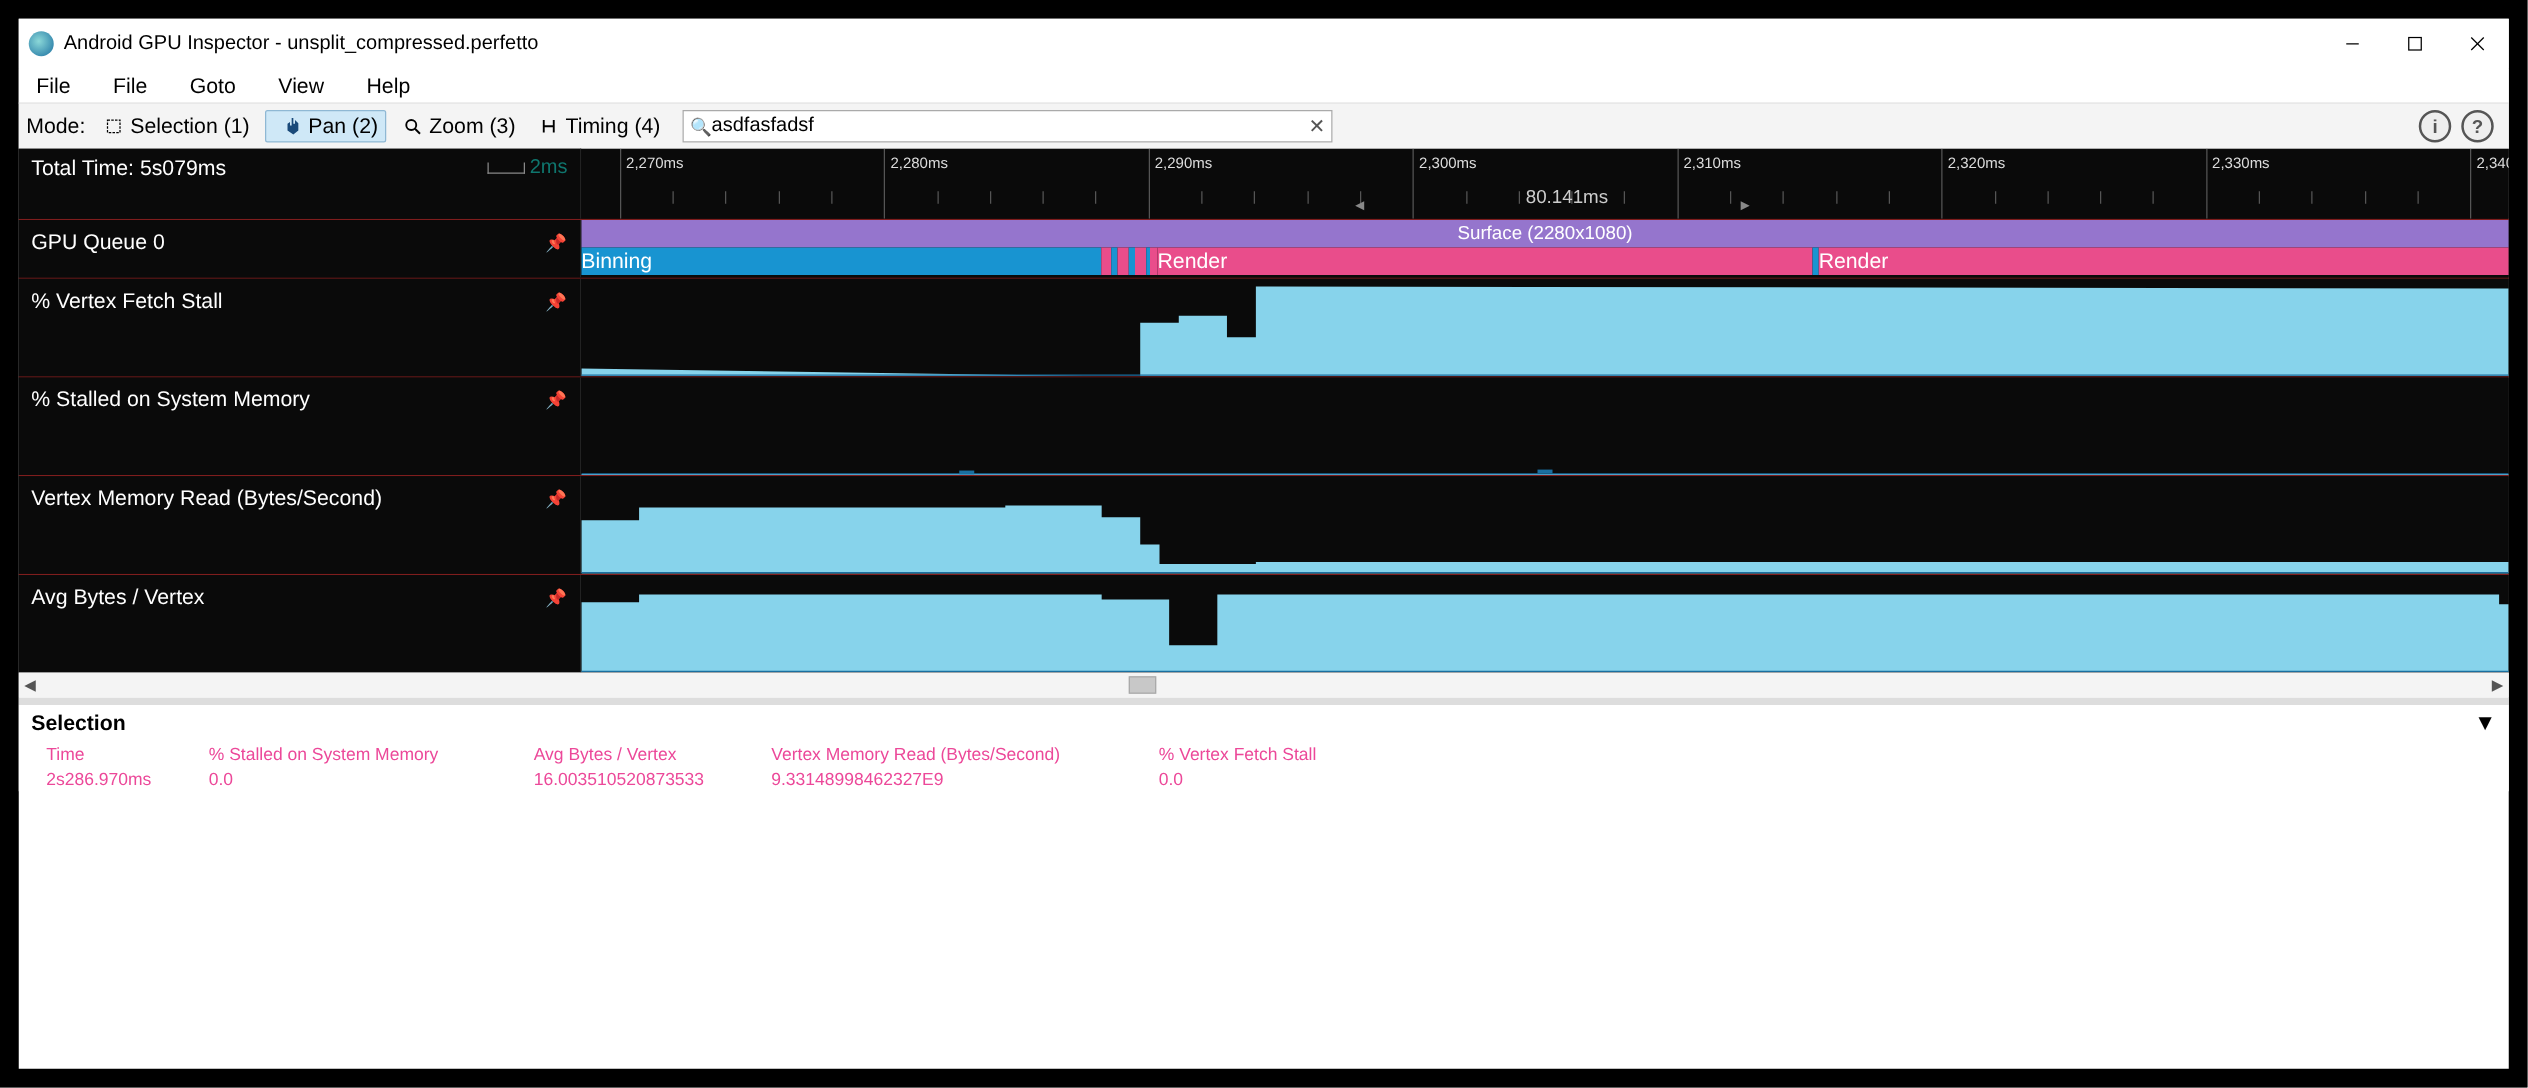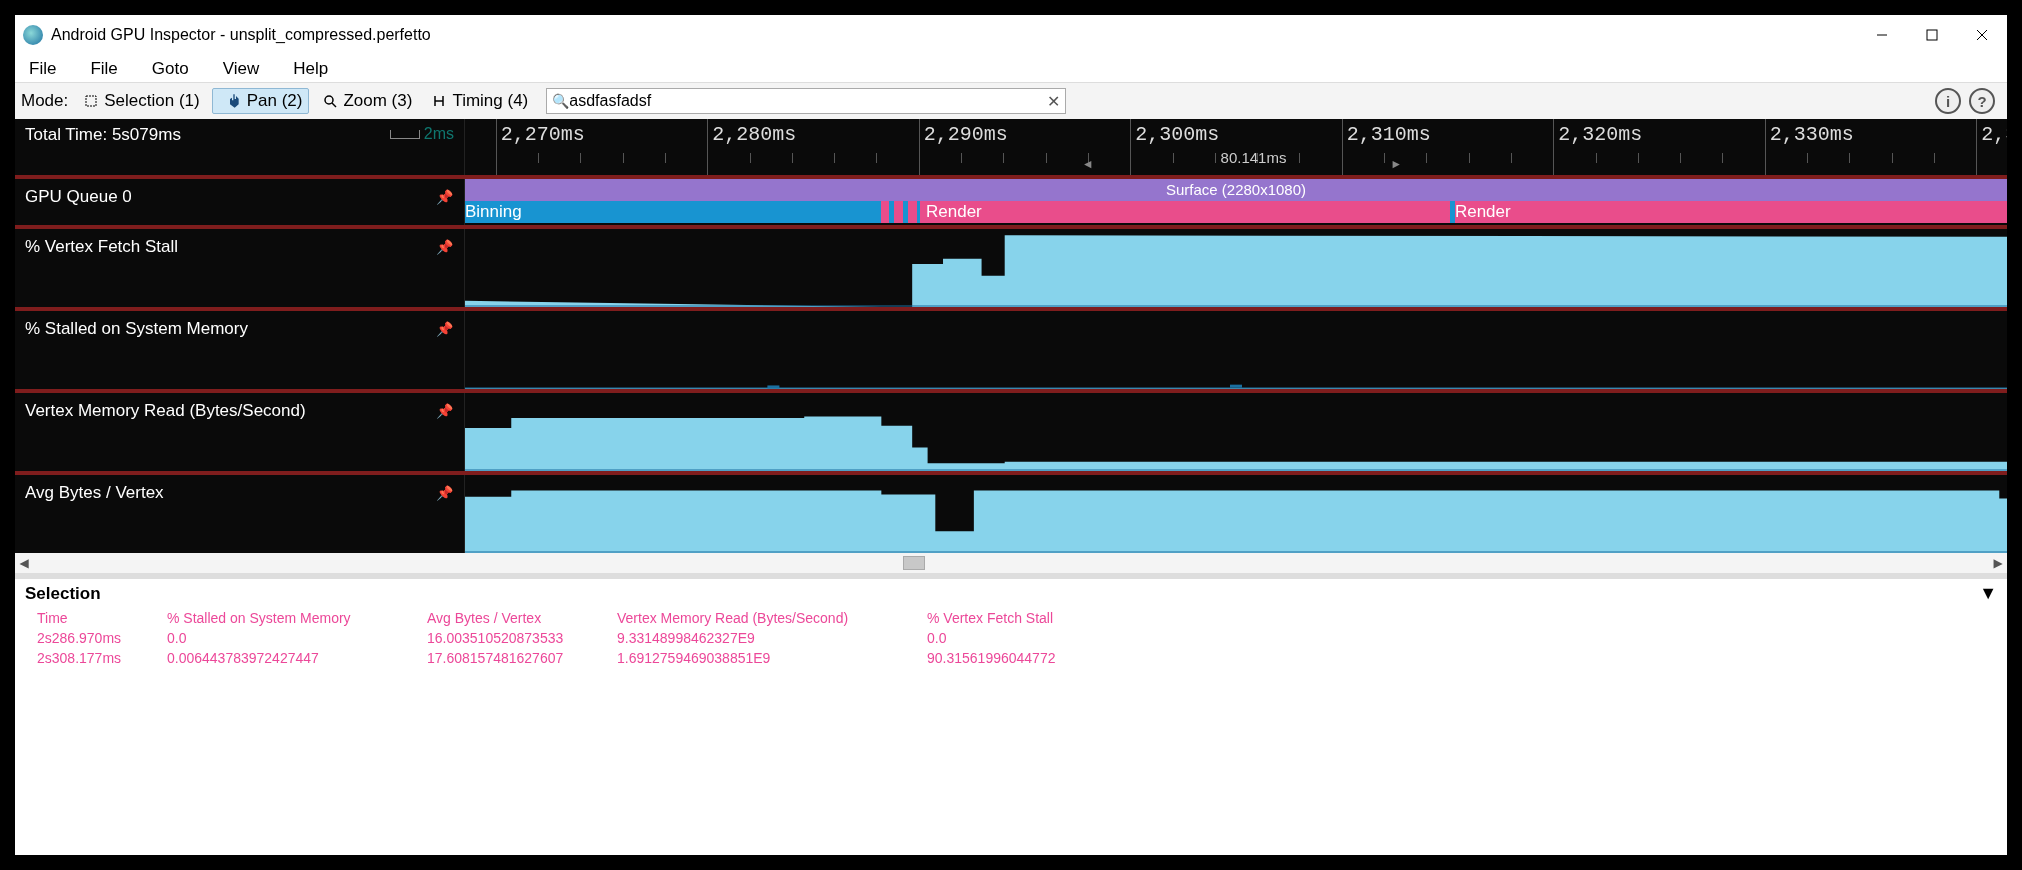--- a/index.html
+++ b/index.html
@@ -28,25 +28,25 @@
 .timeline { flex:0 0 auto; background:#0a0a0a; color:#fff; display:flex; flex-direction:column; }
 .tl-header { display:flex; height:56px; }
 .tl-left { width:450px; flex-shrink:0; background:#0a0a0a; color:#fff; position:relative; }
 .tl-header .tl-left { display:flex; align-items:flex-start; padding:6px 10px; font-size:17px; border-right:1px solid #222; }
 .tl-header .tl-left .total { flex:1; }
 .tl-header .tl-left .mini { font-size:16px; color:#0f766e; align-self:flex-start; display:flex; align-items:center; gap:4px; }
 .tl-header .tl-left .mini::before { content:""; width:28px; height:8px; border-bottom:1px solid #888; border-left:1px solid #888; border-right:1px solid #888; display:inline-block; }
 .tl-right { flex:1; position:relative; overflow:hidden; }
 .ruler { position:relative; height:56px; background:#0a0a0a; }
 .ruler .tick-major { position:absolute; top:0; height:100%; border-left:1px solid #555; }
-.ruler .tick-major span { position:absolute; top:4px; left:4px; font-size:20px; color:#ddd; white-space:nowrap;font-family:Liberation Mono, monospace; }
+.ruler .tick-major span { position:absolute; top:4px; left:4px; font-size:12px; color:#ddd; white-space:nowrap; }
 .ruler .tick-minor { position:absolute; top:34px; height:10px; border-left:1px solid #555; }
 .ruler .span-label { position:absolute; top:30px; font-size:15px; color:#ccc; }
 .ruler .span-arrow-l,.ruler .span-arrow-r { position:absolute; top:38px; color:#888; font-size:12px; }
-.track { display:flex; border-top:4px solid #7f1d1d; }
+.track { display:flex; border-top:1px solid #7f1d1d; }
 .track .tl-left { display:flex; align-items:flex-start; padding:8px 10px; font-size:17px; border-right:1px solid #222; }
 .track .tl-left .lbl { flex:1; }
 .track .tl-left .pin { color:#fff; font-size:14px; cursor:pointer; margin-top:2px; }
 .track .tl-right { background:#0a0a0a; }
 .gpu-queue .tl-right { height:46px; }
 .gpu-queue .bar-top { position:absolute; left:0; top:0; right:0; height:22px; background:#9575cd; color:#ffffff; font-size:15px; text-align:center; line-height:22px; }
 .gpu-queue .bar-bot { position:absolute; left:0; top:22px; right:0; height:22px; display:flex; }
 .gpu-queue .seg { height:100%; color:#fff; font-size:17px; line-height:22px; overflow:hidden; white-space:nowrap; }
 .gpu-queue .seg.binning { background:#1894d1; }
 .gpu-queue .seg.render { background:#e94d8b; }
@@ -339,24 +339,17 @@
             <div class="cell c3">Vertex Memory Read (Bytes/Second)</div>
             <div class="cell c4">% Vertex Fetch Stall</div>
           </div>
           <div class="row">
             <div class="cell c0">2s286.970ms</div>
             <div class="cell c1">0.0</div>
             <div class="cell c2">16.003510520873533</div>
             <div class="cell c3">9.33148998462327E9</div>
             <div class="cell c4">0.0</div>
           </div>
-          <div class="row">
-            <div class="cell c0">2s308.177ms</div>
-            <div class="cell c1">0.006443783972427447</div>
-            <div class="cell c2">17.608157481627607</div>
-            <div class="cell c3">1.6912759469038851E9</div>
-            <div class="cell c4">90.31561996044772</div>
-          </div>
         </div>
   </div>
 
 </div>
 </div>
 
 </body></html>

